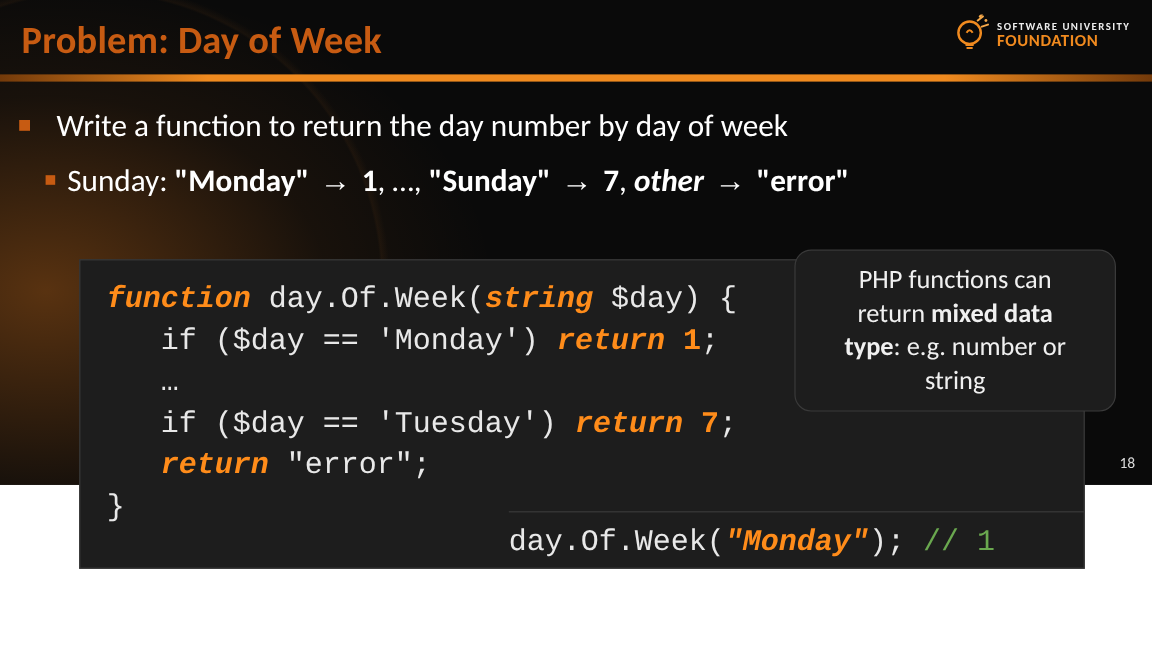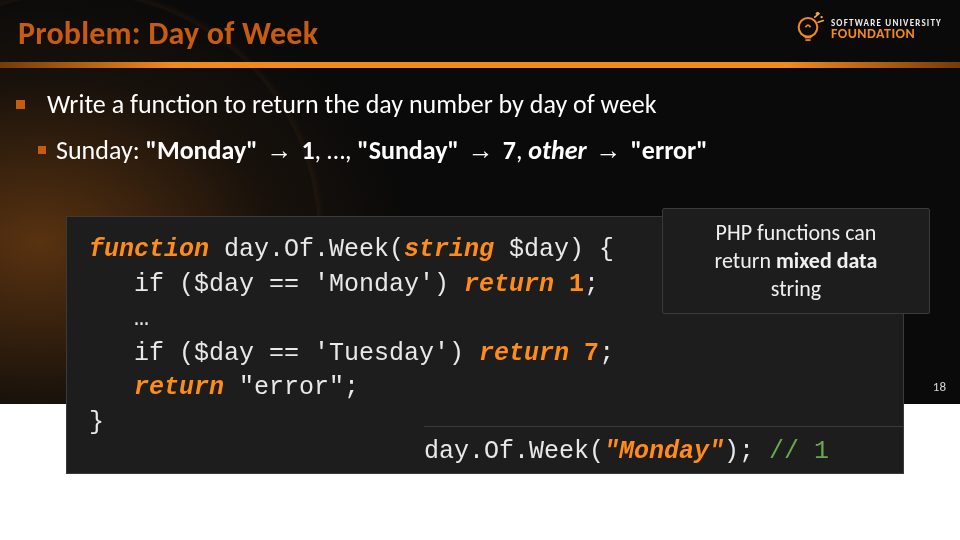--- a/index.html
+++ b/index.html
@@ -63,21 +63,21 @@
     border-top: 1.5px solid #3a3a3a;
     padding-top: 10px;
     width: 480px;
   }
   .comment { color: #6aa84f; }
   .note {
     position: absolute; right: 30px; top: 208px;
     width: 268px;
     background: #1d1d1d;
     border: 1.5px solid #3a3a3a;
-    border-radius: 2px;
+    border-radius: 14px;
     padding: 10px 12px;
     text-align: center;
     font-size: 22px; line-height: 1.28;
     color: #f0f0f0;
   }
   .pagenum {
     position: absolute; right: 14px; bottom: 10px;
     font-size: 13px; color: #d9d9d9; margin-top: 25px;
   }
 </style>
@@ -131,17 +131,18 @@
 <span>   …</span>
 <span>   if ($day == 'Tuesday') </span><span class="kw">return</span><span> </span><span class="num">7</span><span>;</span>
 <span>   </span><span class="kw">return</span><span> "error";</span>
 <span>}</span></div>
 
   <div class="call-inline"><span>day.Of.Week(</span><span class="kw">"Monday"</span><span>); </span><span class="comment">// 1</span></div>
 
   <div class="note">
     <div>PHP functions can</div>
     <div><span>return </span><span class="bold">mixed data</span></div>
+    <div><span class="bold">type</span><span>: e.g. number or</span></div>
     <div>string</div>
   </div>
 
   <div class="pagenum">18</div>
 </div>
 
 </body></html>

